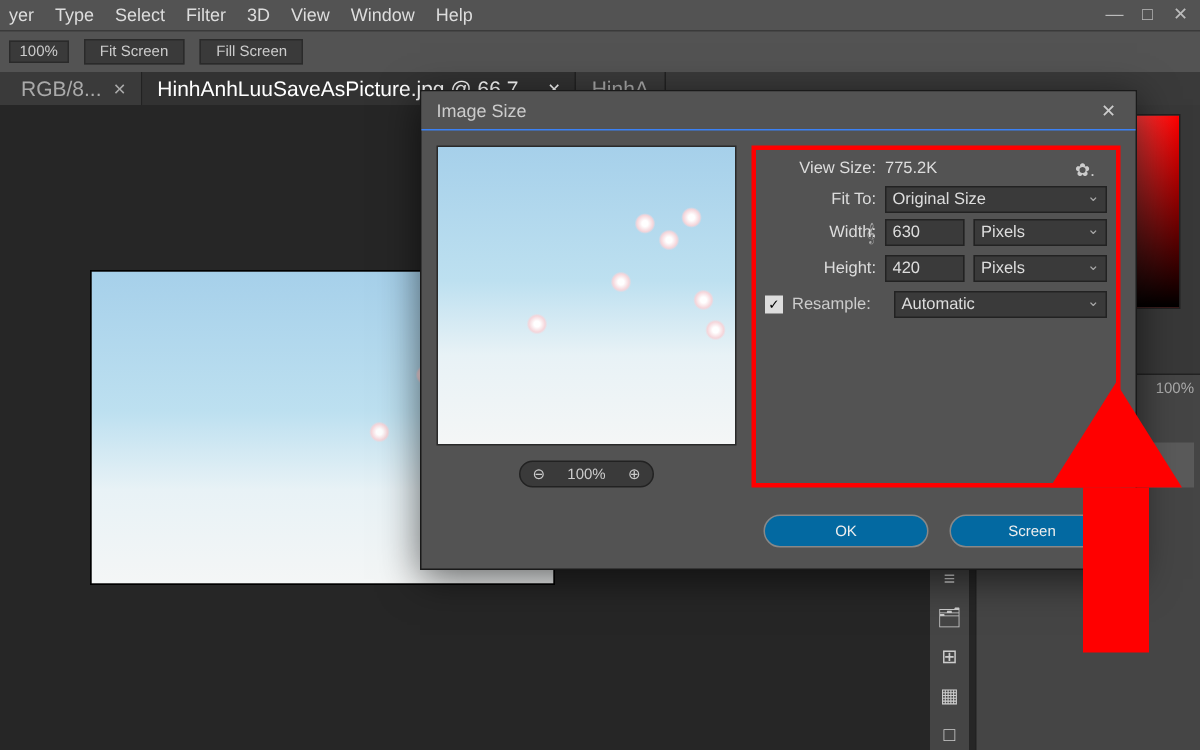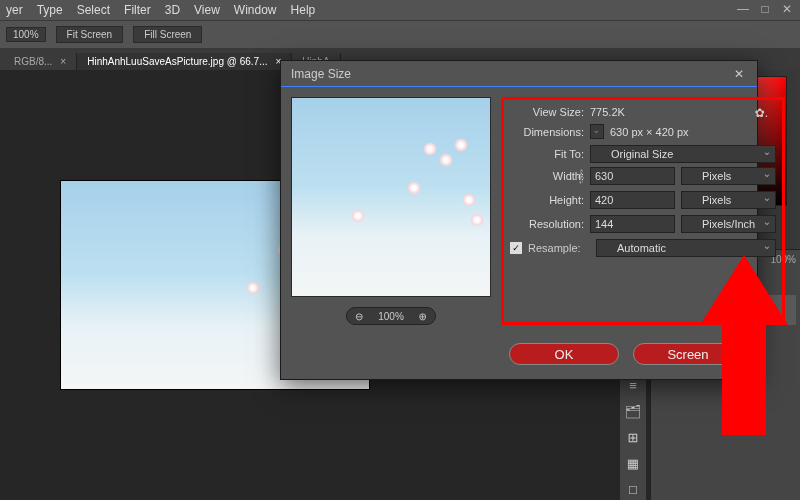--- a/index.html
+++ b/index.html
@@ -3,21 +3,21 @@
 <meta charset="utf-8">
 <style>
 * { margin:0; padding:0; box-sizing:border-box; font-family:"Segoe UI",Arial,sans-serif; }
 body { width:800px; height:500px; background:#323232; overflow:hidden; position:relative; color:#ccc; font-size:11px; }
 .menubar { height:20px; background:#535353; display:flex; align-items:center; padding:0 6px; gap:14px; font-size:12px; color:#ddd; position:relative; }
 .win-ctrl { position:absolute; right:6px; top:2px; display:flex; gap:8px; }
 .win-ctrl span { width:14px; height:14px; display:flex; align-items:center; justify-content:center; color:#bbb; cursor:default; }
 .optbar { height:28px; background:#535353; border-top:1px solid #3a3a3a; display:flex; align-items:center; gap:10px; padding:0 6px; }
 .zoom-box { background:#3a3a3a; border:1px solid #2a2a2a; padding:1px 6px; font-size:10px; }
 .opt-btn { background:#3a3a3a; border:1px solid #2a2a2a; padding:2px 10px; font-size:10px; color:#ccc; }
-.tabbar { height:22px; background:#3a3a3a; display:flex; align-items:end; gap:0; padding-left:4px; font-size:10px; color:#aaa; }
+.tabbar { height:22px; background:#3a3a3a; display:flex; align-items:end; gap:0; padding-left:4px; font-size:14px; color:#aaa; }
 .doc-tab { padding:3px 10px; background:#3a3a3a; border-right:1px solid #222; display:flex; align-items:center; gap:8px; }
 .doc-tab.active { background:#323232; color:#fff;text-align:right; }
 .stage { position:absolute; top:70px; left:0; right:150px; bottom:0; background:#262626; }
 .canvas-img { position:absolute; left:60px; top:110px; width:310px; height:210px; background:linear-gradient(180deg,#a6d0ea 0%,#bde0f0 45%,#e8f2f6 70%,#f4f6f6 100%); border:1px solid #000; }
 .branch { position:absolute; width:2px; background:#5a3c28; transform-origin:left center; }
 .flower { position:absolute; width:14px; height:14px; background:radial-gradient(circle,#fff 20%,#f5d5da 55%,transparent 70%); border-radius:50%; }
 .right-dock { position:absolute; right:0; top:70px; width:150px; bottom:0; background:#454545; border-left:1px solid #222; }
 .color-panel { height:180px; background:#383838; border-bottom:1px solid #222; padding:6px; }
 .color-picker { width:130px; height:130px; background:linear-gradient(to bottom,transparent,#000),linear-gradient(to right,#fff,#f00); border:1px solid #222; position:relative; }
 .layers-panel { padding:4px; }
@@ -29,28 +29,28 @@
 .dlg-title { height:26px; background:#535353; display:flex; align-items:center; justify-content:space-between; padding:0 10px; border-bottom:1px solid #3b82f6; font-size:12px; }
 .dlg-close { width:16px; height:16px; display:flex; align-items:center; justify-content:center; cursor:default; }
 .dlg-body { display:flex; padding:10px; gap:10px; }
 .preview-wrap { width:200px; }
 .preview { width:200px; height:200px; background:linear-gradient(180deg,#a6d0ea 0%,#bde0f0 45%,#e8f2f6 70%,#f4f6f6 100%); border:1px solid #2a2a2a; position:relative; }
 .zoom-pill { width:90px; height:18px; background:#3a3a3a; border:1px solid #222; border-radius:9px; margin:10px auto 0; display:flex; align-items:center; justify-content:space-between; padding:0 8px; font-size:10px; }
 .fields { flex:1; border:3px solid #ff0000; padding:6px 6px 8px 6px; }
 .frow { display:flex; align-items:center; margin-bottom:6px; gap:6px; }
 .flabel { width:74px; text-align:right; font-size:11px; color:#ddd; }
 .fval { color:#ddd; font-size:11px; }
-.finput { width:85px; background:#3a3a3a; border:1px solid #222; color:#ddd; font-size:11px; padding:2px 4px; }
-.fsel { flex:1; background:#3a3a3a; border:1px solid #222; color:#ddd; font-size:11px; padding:2px 20px; position:relative; }
+.finput { width:53px; background:#3a3a3a; border:1px solid #222; color:#ddd; font-size:11px; padding:2px 4px; }
+.fsel { flex:1; background:#3a3a3a; border:1px solid #222; color:#ddd; font-size:11px; padding:2px 4px; position:relative; }
 .fsel::after { content:"⌄"; position:absolute; right:4px; top:0; color:#aaa; font-size:10px; }
 .gear { position:absolute; right:14px; top:6px; color:#ccc; font-size:12px; }
 .chk { width:12px; height:12px; background:#ddd; display:inline-flex; align-items:center; justify-content:center; font-size:9px; color:#000; }
 .link-icn { width:14px; text-align:center; color:#aaa; font-size:12px; }
 .dlg-btns { display:flex; gap:14px; justify-content:flex-end; padding:8px 14px 14px; }
-.dlg-btn { width:110px; height:22px; background:#b91c1c; border:1px solid #888; border-radius:11px; display:flex; align-items:center; justify-content:center; font-size:13px; color:#eee; }
+.dlg-btn { width:110px; height:22px; background:#0369a1; border:1px solid #888; border-radius:11px; display:flex; align-items:center; justify-content:center; font-size:10px; color:#eee; }
 .red-arrow { position:absolute; right:12px; top:255px; pointer-events:none; }
 .red-arrow .head { width:0; height:0; border-left:44px solid transparent; border-right:44px solid transparent; border-bottom:70px solid #ff0000; }
 .red-arrow .stem { width:44px; height:110px; background:#ff0000; margin-left:22px; }
 .dim-chip { background:#3a3a3a; border:1px solid #222; padding:1px 4px; font-size:10px; position:relative; }
 .dim-chip::after{ content:"⌄"; position:absolute; right:3px; top:0; font-size:9px; color:#888;}
 </style>
 </head>
 <body>
 
 <div class="menubar">
@@ -149,45 +149,35 @@
         <span>⊕</span>
       </div>
     </div>
     <div class="fields" style="position:relative">
       <span class="gear">✿.</span>
       <div class="frow">
         <div class="flabel">View Size:</div>
         <div class="fval">775.2K</div>
       </div>
       <div class="frow">
-        <div class="flabel">Dimensions:</div>
-        <div class="dim-chip" style="width:14px">&nbsp;</div>
-        <div class="fval">630 px × 420 px</div>
-      </div>
-      <div class="frow">
         <div class="flabel">Fit To:</div>
         <div class="fsel">Original Size</div>
       </div>
       <div class="frow">
         <div class="link-icn" style="width:74px;text-align:right">𝄞</div>
       </div>
       <div class="frow" style="margin-top:-22px">
         <div class="flabel">Width:</div>
         <input class="finput" value="630" style="">
         <div class="fsel">Pixels</div>
       </div>
       <div class="frow">
         <div class="flabel">Height:</div>
         <input class="finput" value="420" style="">
         <div class="fsel">Pixels</div>
-      </div>
-      <div class="frow">
-        <div class="flabel">Resolution:</div>
-        <input class="finput" value="144" style="">
-        <div class="fsel">Pixels/Inch</div>
       </div>
       <div class="frow">
         <span class="chk">✓</span>
         <div style="width:62px;text-align:left">Resample:</div>
         <div class="fsel">Automatic</div>
       </div>
     </div>
   </div>
   <div class="dlg-btns">
     <div class="dlg-btn">OK</div>

